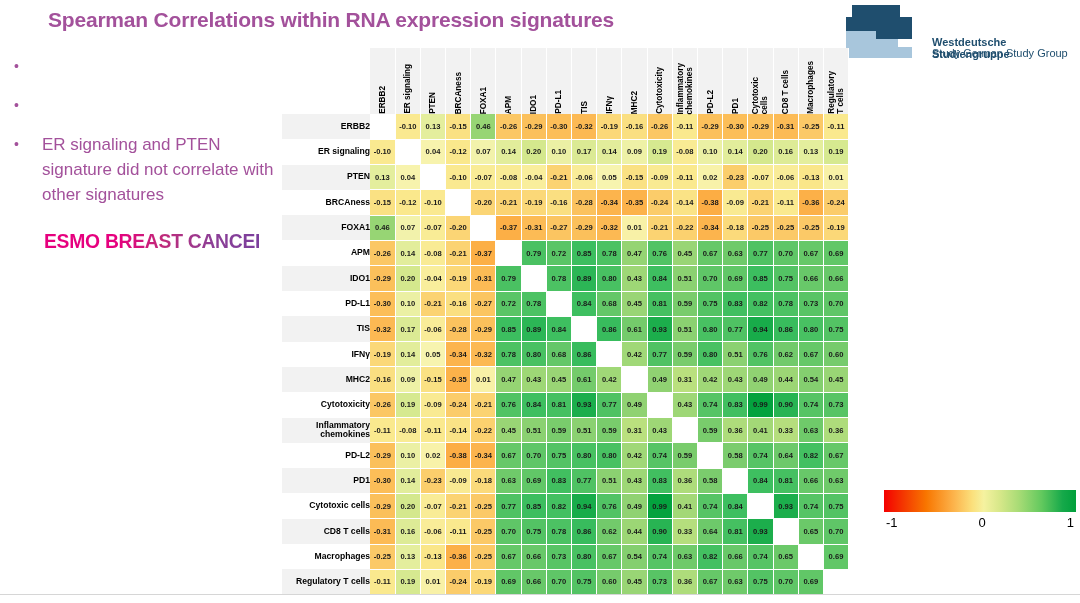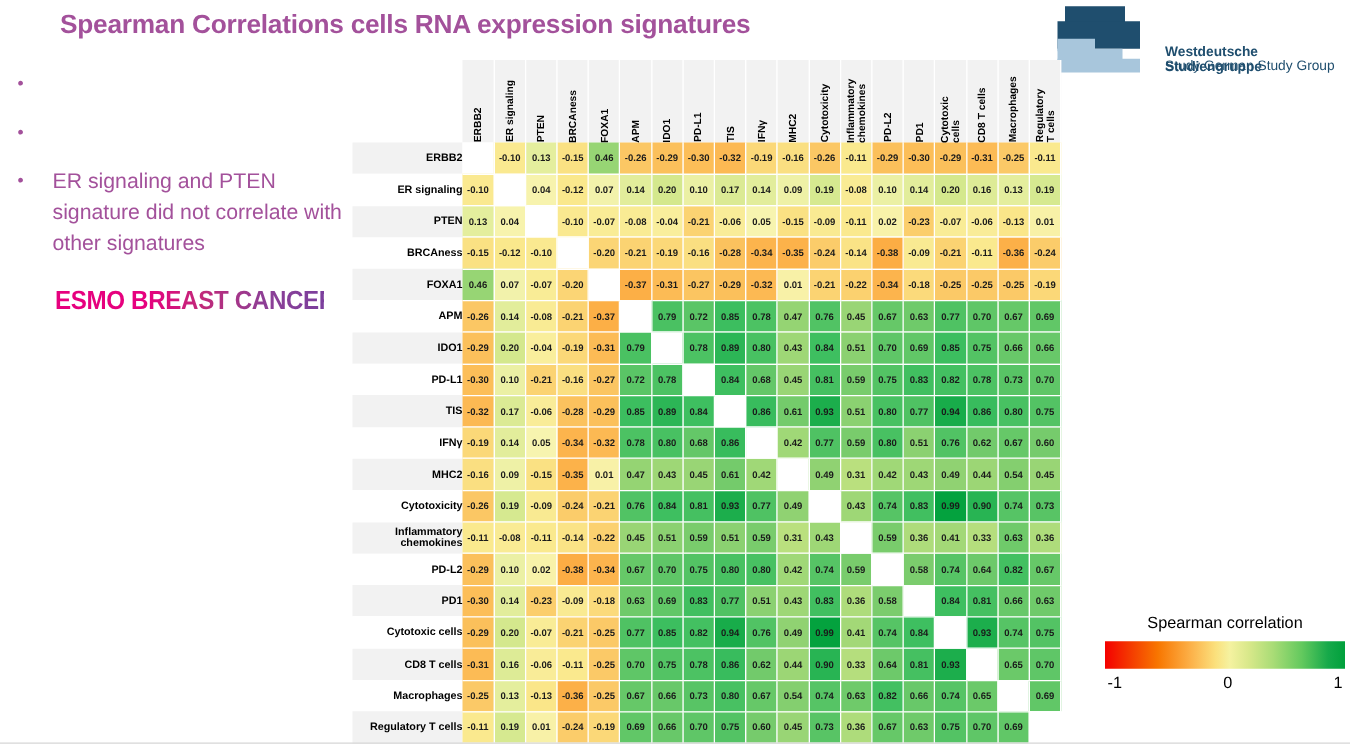--- a/index.html
+++ b/index.html
@@ -155,21 +155,21 @@
   }
   
   #footer-rule {
     position:absolute; left:0; bottom:8px; width:1080px;
     border-top:1px solid #d6d6d6;
   }
 </style>
 </head>
 <body>
 
-<div id="title">Spearman Correlations cells RNA expression signatures</div>
+<div id="title">Spearman Correlations within RNA expression signatures</div>
 
 <div id="left-panel">
 
   <div class="bullet-row">
     <span class="bullet-dot">•</span>
   </div>
   <div class="bullet-row">
     <span class="bullet-dot">•</span>
   </div>
   <div class="bullet-row">
@@ -676,21 +676,20 @@
           <td class="cell" style="background: rgb(83, 195, 100);">0.75</td>
           <td class="cell" style="background: rgb(95, 198, 103);">0.70</td>
           <td class="cell" style="background: rgb(97, 199, 103);">0.69</td>
           <td class="cell diag" style="background: rgb(255, 255, 255);"></td>
         </tr>
       </tbody>
   </table>
 </div>
 
 <div id="legend">
-  <div id="legend-title">Spearman correlation</div>
   <div id="legend-bar"></div>
   <div id="legend-labels">
     <span>-1</span>
     <span>0</span>
     <span>1</span>
   </div>
 </div>
 
 <div id="footer-rule"></div>
 

